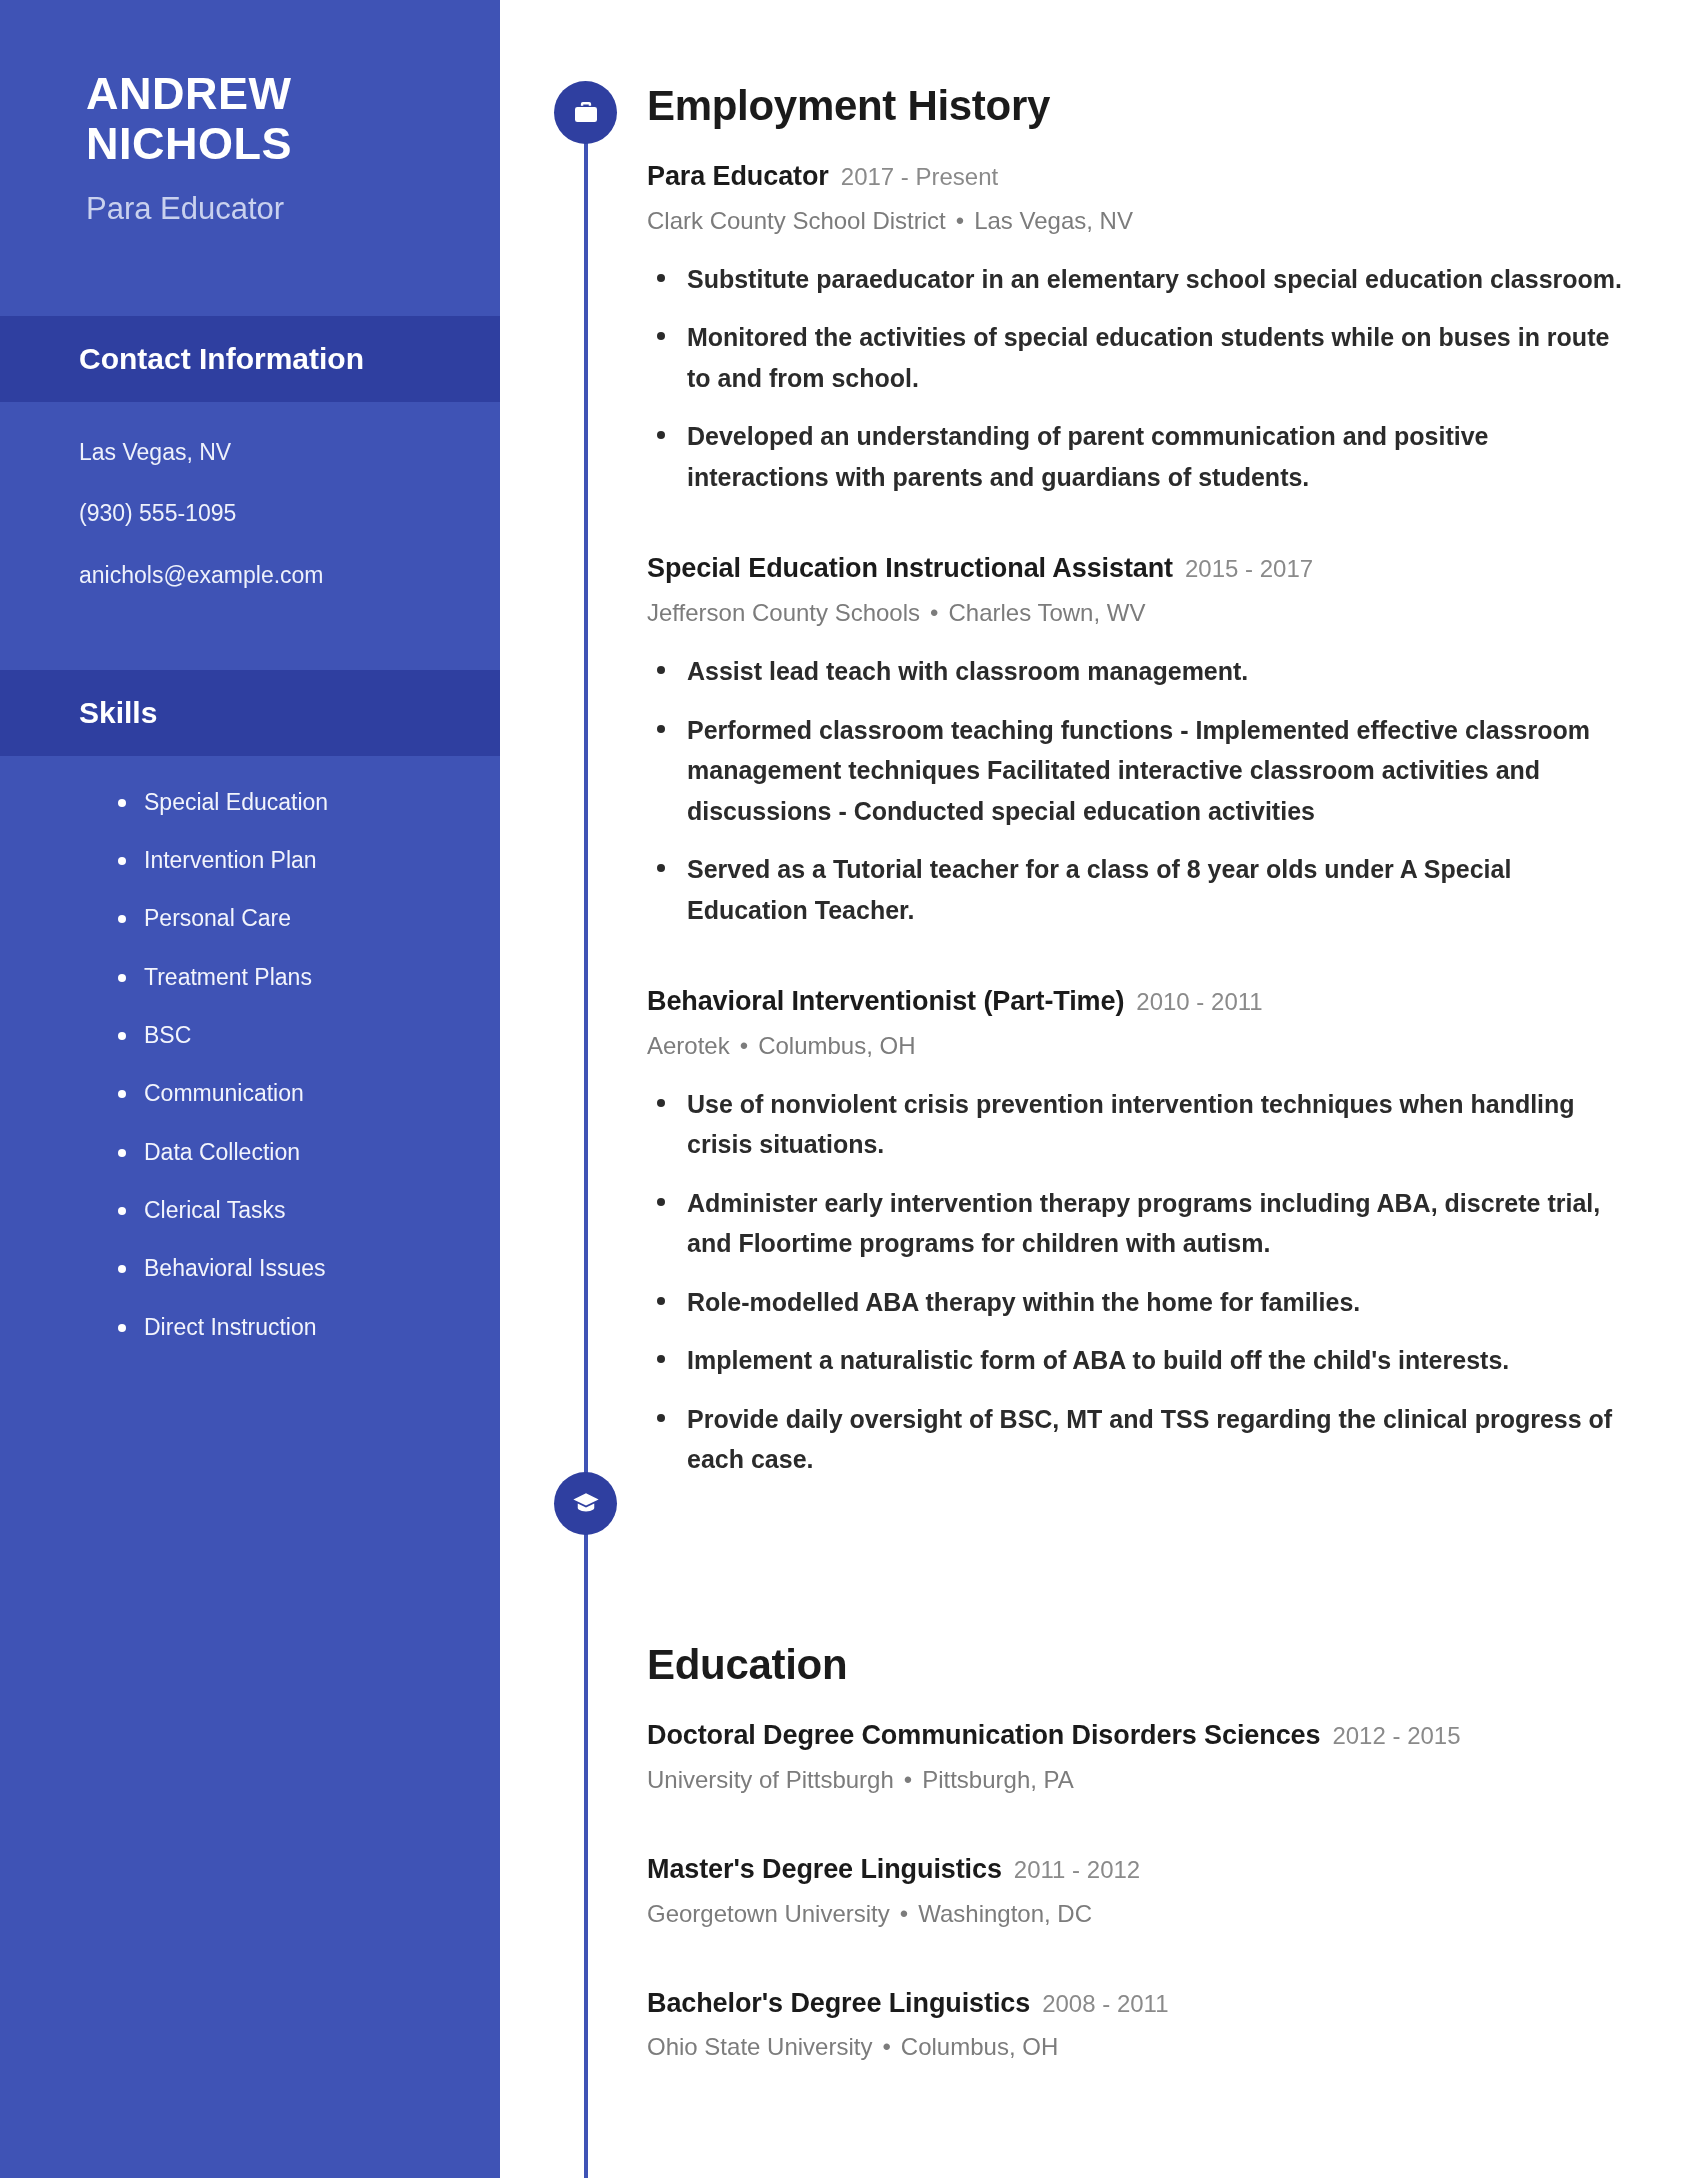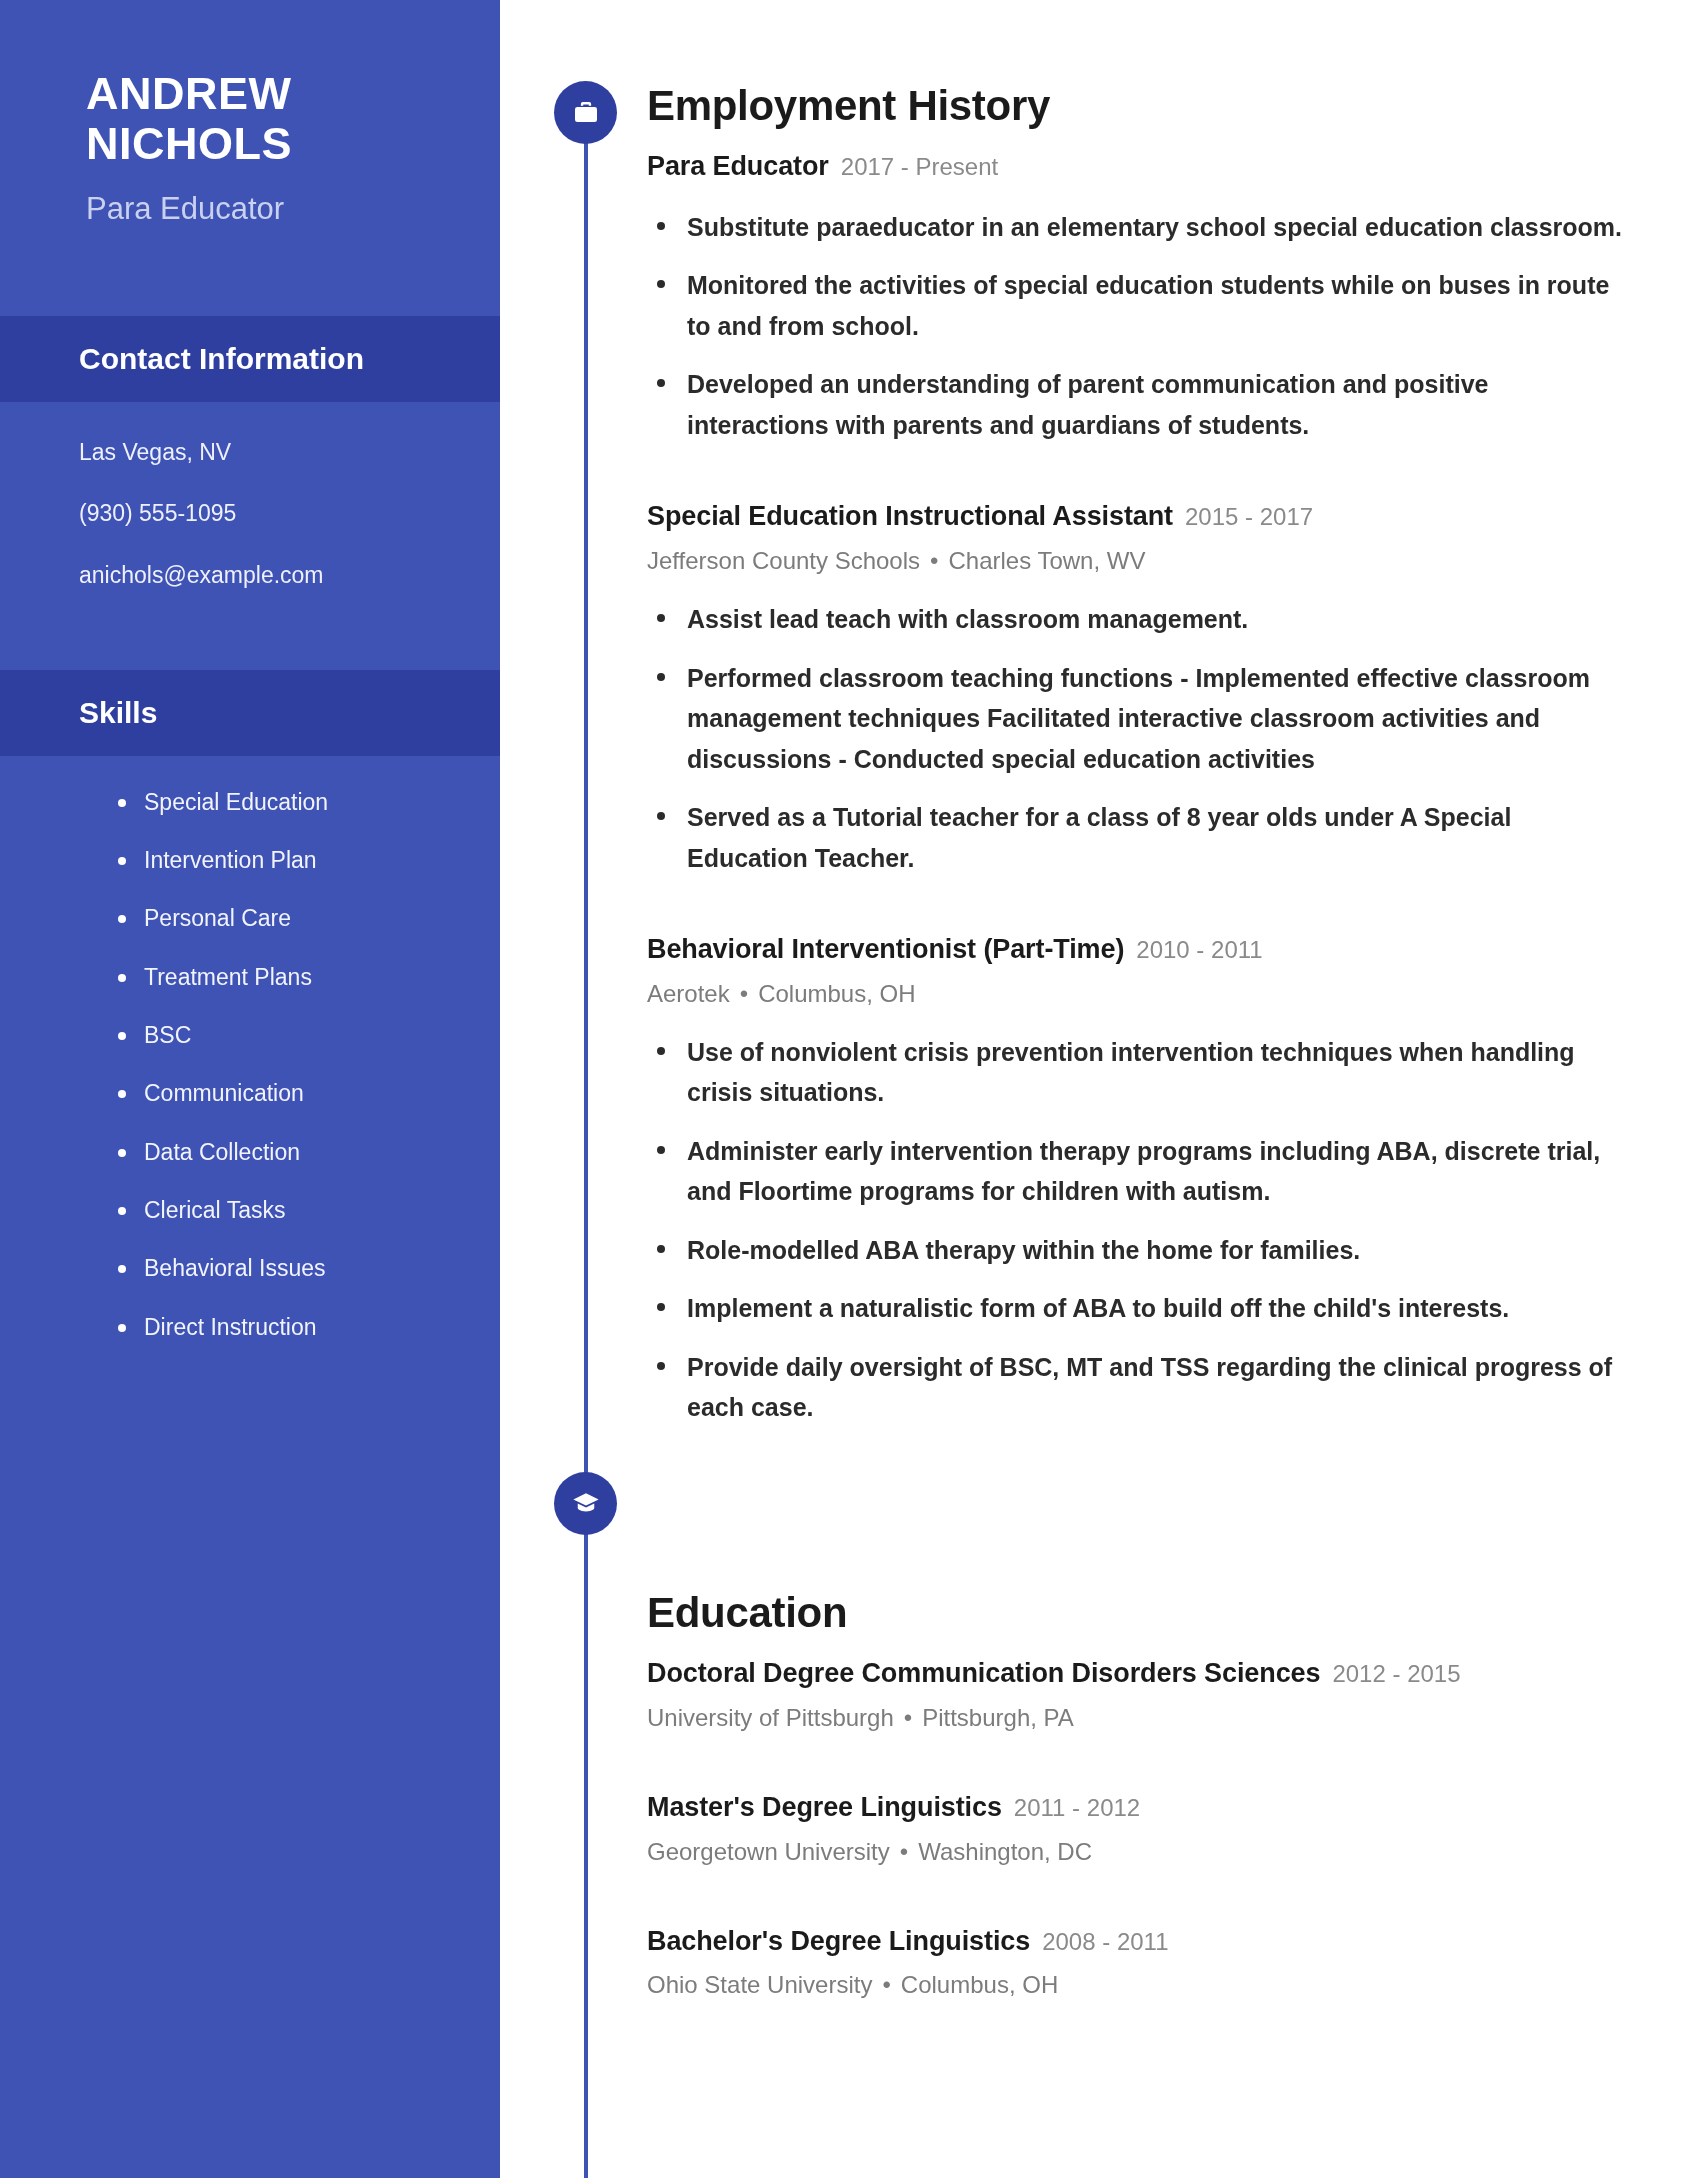--- a/index.html
+++ b/index.html
@@ -135,21 +135,21 @@
   .sec-title {
     font-size: 42px;
     font-weight: bold;
     color: #1b1b1b;
     line-height: 1.1;
     letter-spacing: -0.3px;
   }
   .sec-employment { margin-top: 83px; }
   .sec-education  { margin-top: 162px; }
 
-  .entry { margin-top: 21px; }
+  .entry { margin-top: 31px; }
   .entry.spaced { margin-top: 55px; }
   .entry.edu-spaced { margin-top: 58px; }
 
   .entry-title-row {
     font-size: 0;
     line-height: 1.25;
   }
   .entry-title {
     font-size: 27px;
     font-weight: bold;
@@ -251,20 +251,23 @@
     </div>
 
     <div class="content">
 
       <h1 class="sec-title sec-employment">Employment History</h1>
 
       <section class="entry">
         <div class="entry-title-row">
           <span class="entry-title">Para Educator</span><span class="entry-dates">2017 - Present</span>
         </div>
+        <div class="entry-meta">
+          <span>Clark County School District</span><span class="sep">•</span><span>Las Vegas, NV</span>
+        </div>
         <div class="bullets">
           <div class="bullet">Substitute paraeducator in an elementary school special education classroom.</div>
           <div class="bullet">Monitored the activities of special education students while on buses in route to and from school.</div>
           <div class="bullet">Developed an understanding of parent communication and positive interactions with parents and guardians of students.</div>
         </div>
       </section>
 
       <section class="entry spaced">
         <div class="entry-title-row">
           <span class="entry-title">Special Education Instructional Assistant</span><span class="entry-dates">2015 - 2017</span>

